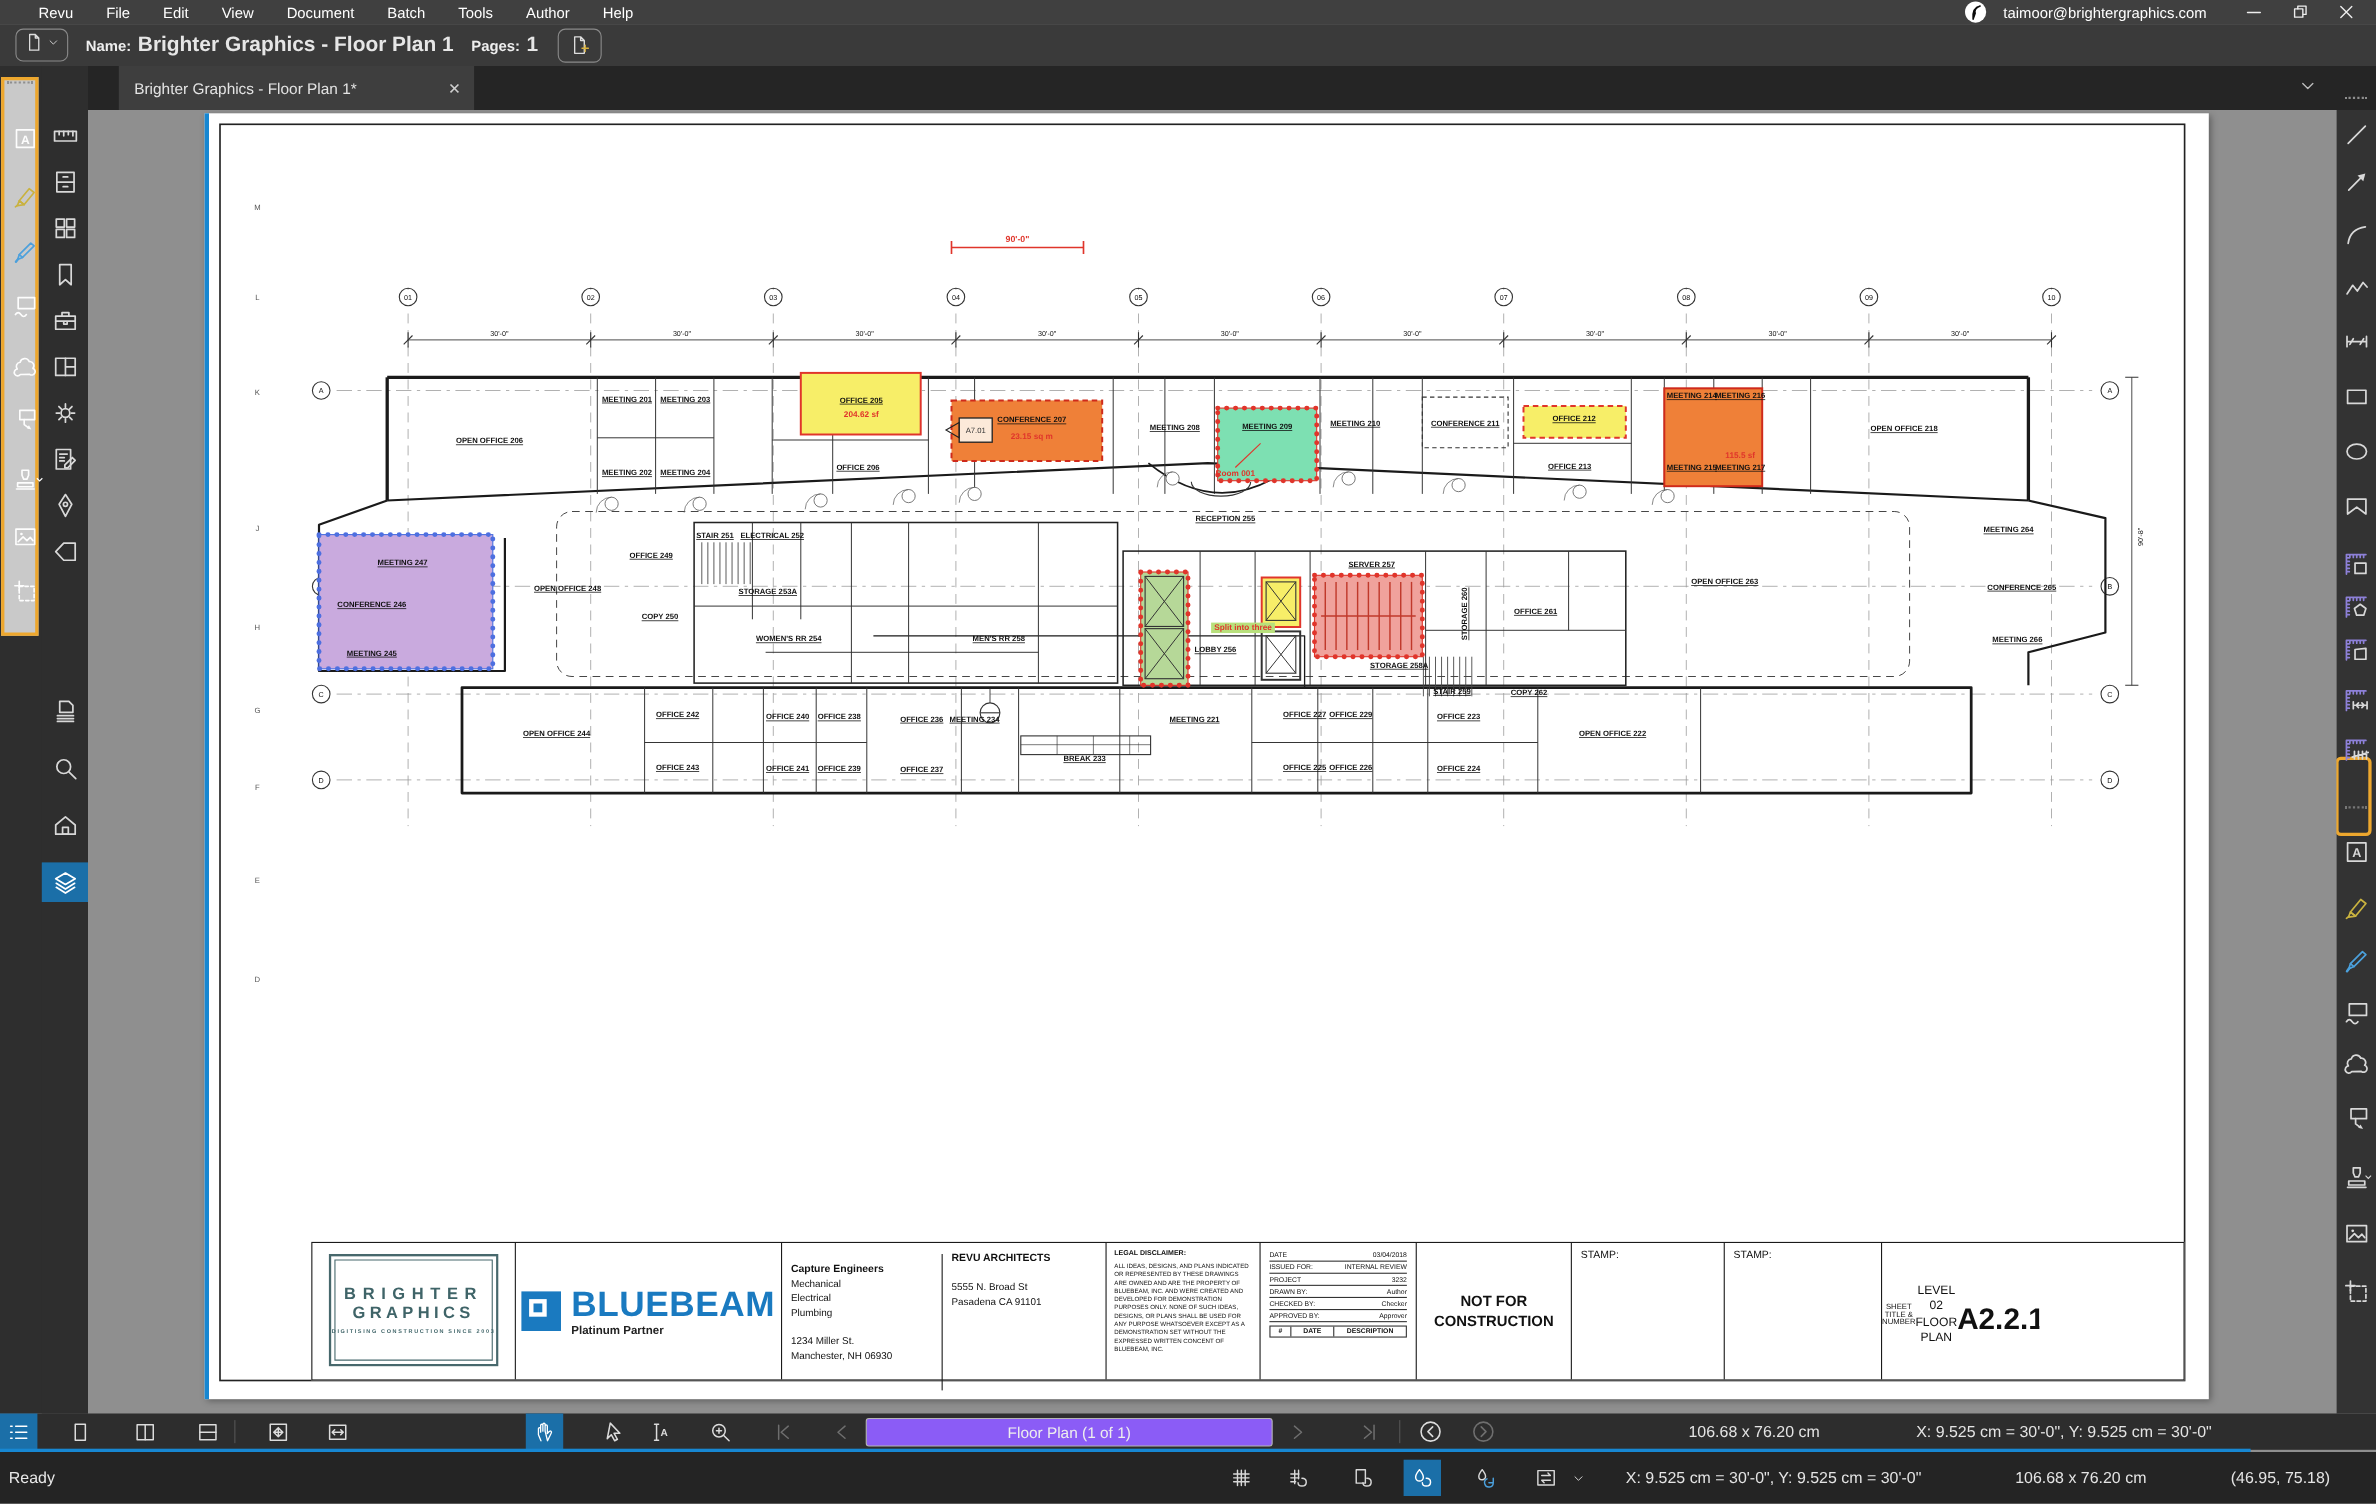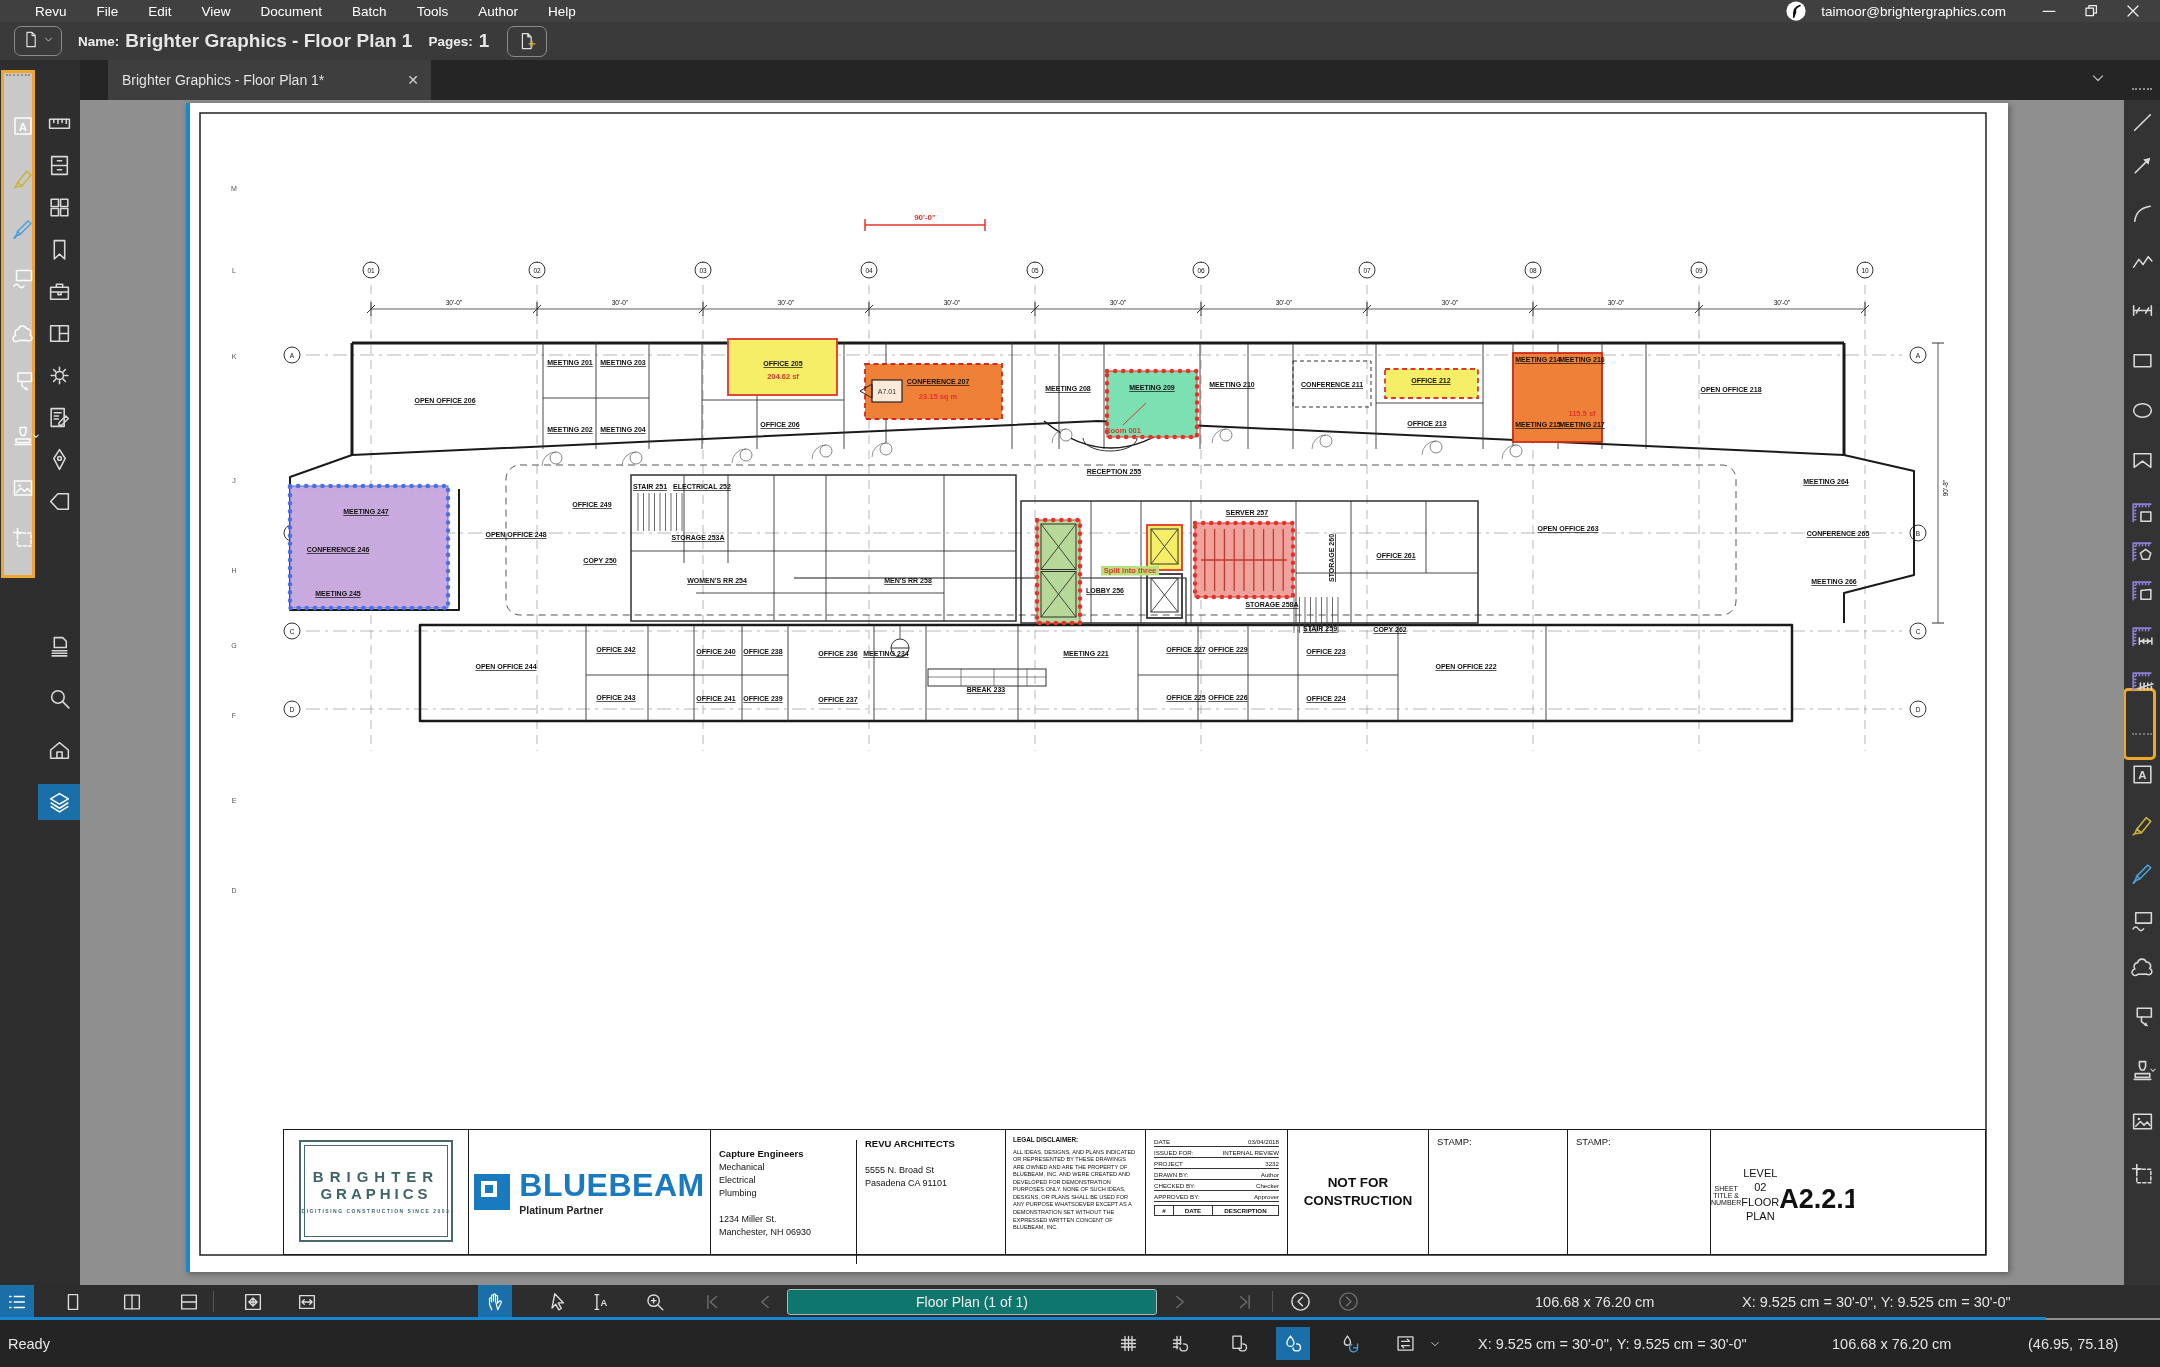--- a/index.html
+++ b/index.html
@@ -72,21 +72,21 @@
   #sheet-cell .sh{font-size:7px;margin-top:7px;}
   #sheet-cell .st{font-size:11px;margin-top:5px;line-height:1.3;}
   #sheet-cell .num{font-size:27px;font-weight:bold;margin-top:14px;}
   #sheet-cell .cp{font-size:7.5px;border-top:1.5px solid #1a1a1a;width:100%;margin-top:auto;padding:4px 0;}
   
   #navbar{left:0;top:1285px;width:2160px;height:33px;background:#2d2d2d;color:#dcdcdc;}
   .nv{position:absolute;top:1285px;width:34px;height:33px;display:flex;align-items:center;justify-content:center;color:#dcdcdc;}
   .nv.active{background:#1b6fa8;color:#fff;}
   .nv.dim{color:#6e6e6e;}
   .vdiv{position:absolute;top:1291px;width:0;height:21px;border-left:1px solid #555;}
-  #page-field{position:absolute;left:787px;top:1289px;width:368px;height:24px;background:#0f766e;border:1px solid #b5b5b5;border-radius:3px;color:#eee;font-size:14px;display:flex;align-items:center;justify-content:center;}
+  #page-field{position:absolute;left:787px;top:1289px;width:368px;height:24px;background:#8b5cf6;border:1px solid #b5b5b5;border-radius:3px;color:#eee;font-size:14px;display:flex;align-items:center;justify-content:center;}
   .nv-txt{position:absolute;top:1285px;height:33px;display:flex;align-items:center;color:#e4e4e4;font-size:14.5px;}
   #blue-line{left:0;top:1317px;width:2046px;height:3px;background:#1787d2;}
   #statusbar{left:0;top:1320px;width:2160px;height:47px;background:#242424;color:#ddd;}
   #ready{position:absolute;left:8px;top:1320px;height:47px;display:flex;align-items:center;font-size:14.5px;color:#e8e8e8;}
   .st-icn{position:absolute;top:1327px;width:34px;height:33px;display:flex;align-items:center;justify-content:center;color:#d8d8d8;}
   .st-icn.active{background:#1b6fa8;color:#fff;}
   .st-txt{position:absolute;top:1320px;height:47px;display:flex;align-items:center;color:#e4e4e4;font-size:14.5px;}
 </style>
 </head>
 <body>

